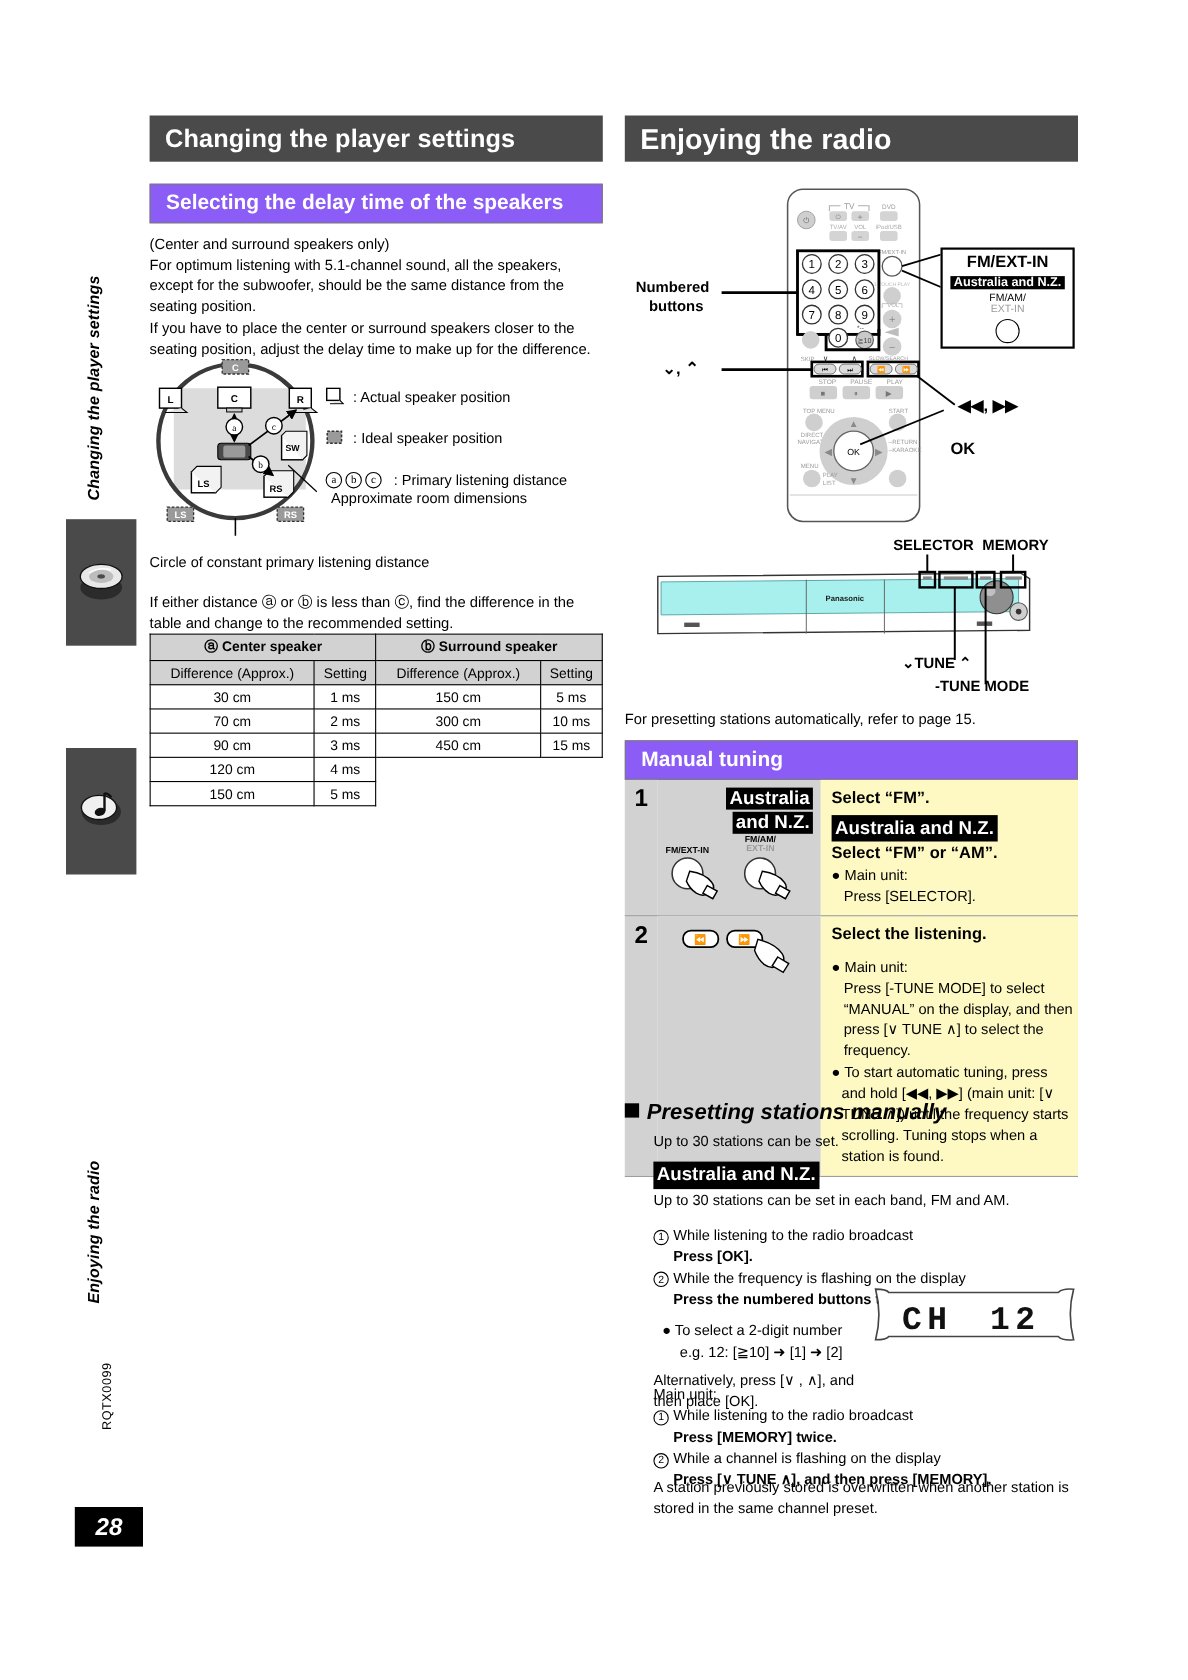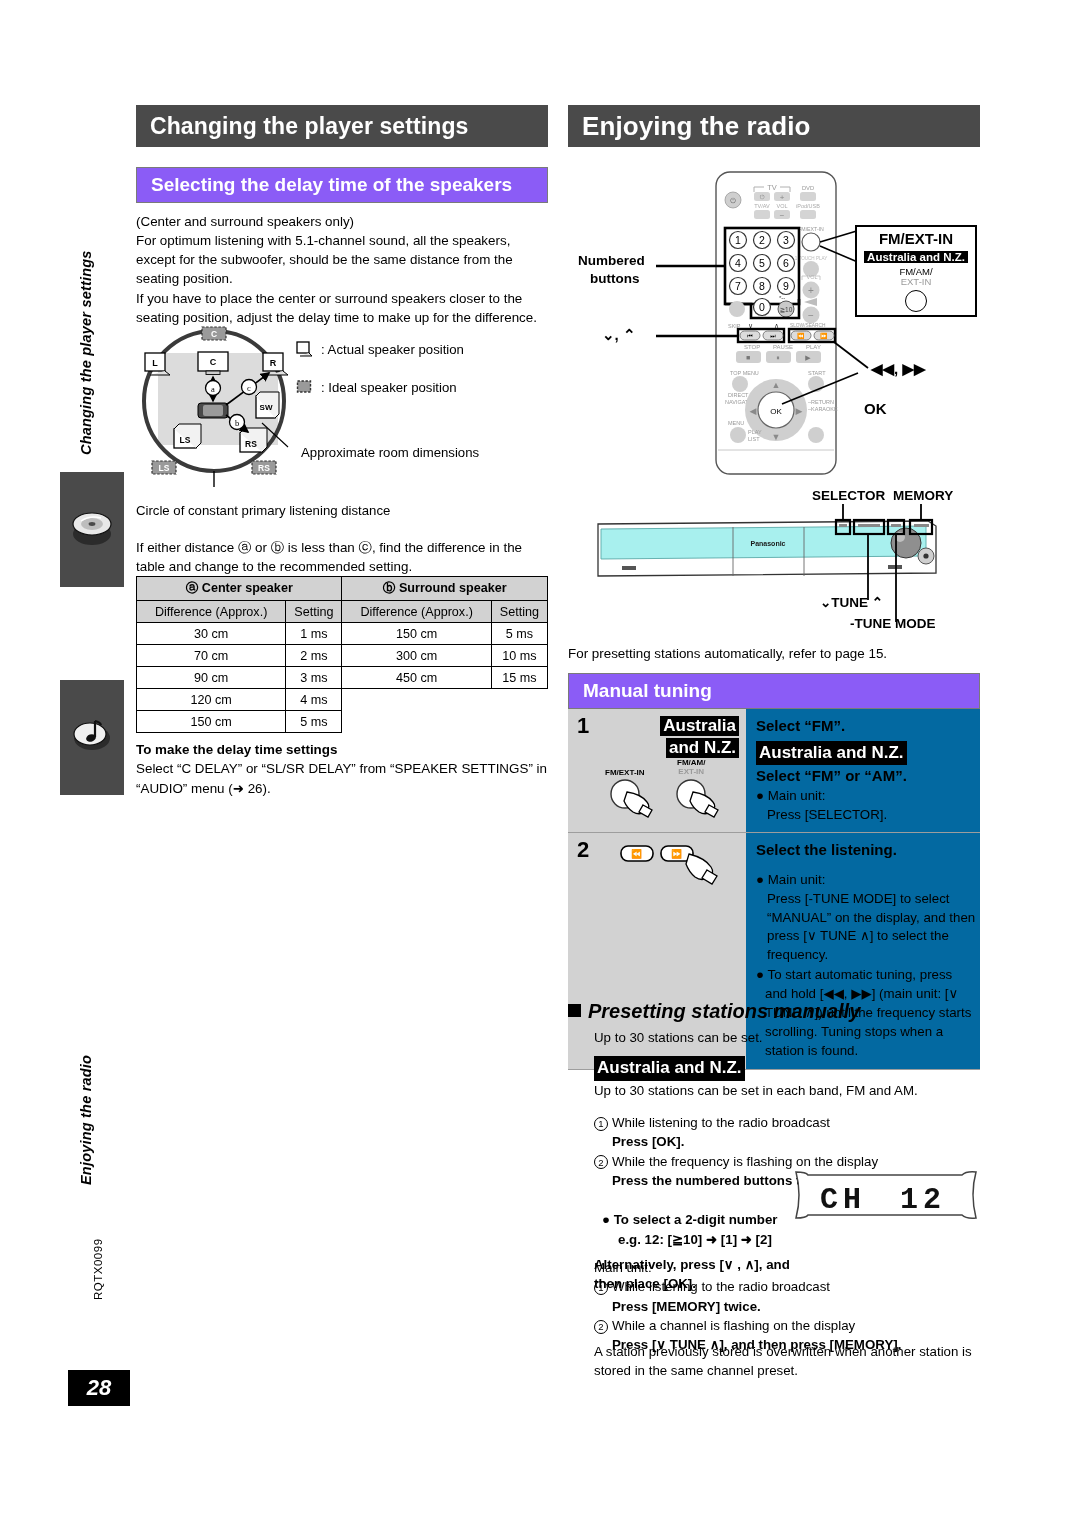--- a/index.html
+++ b/index.html
@@ -68,21 +68,21 @@
   #section-manual  { left:568px; top:673px; width:412px; }
 
   
   #left-col { position:absolute; left:136px; top:212px; width:412px; }
   .body-text { font-size:13.4px; line-height:1.43; }
   .bold { font-weight:bold; }
 
   
   #speaker-figure { position:absolute; left:136px; top:325px; width:412px; height:205px; }
   #legend { position:absolute; left:160px; top:5px; width:260px; font-size:13.2px; }
-  .legend-row { display:flex; align-items:center; height:38px; }
+  .legend-row { display:flex; align-items:flex-end; height:38px; }
   .legend-row .lg-txt { margin-left:8px; }
   .circ-letter {
     display:inline-flex; align-items:center; justify-content:center;
     width:15px; height:15px; border:1.2px solid #000; border-radius:50%;
     font-size:10px; margin-right:3px; line-height:1;
   }
 
   #room-cap {
     position:absolute; left:165px; top:120px; font-size:13.2px;
   }
@@ -124,21 +124,21 @@
   #fm-ext-box .t3 .dim { color:#9a9a9a; }
   #fm-ext-box .circ { width:22px; height:22px; border:1.6px solid #000; border-radius:50%; margin:3px auto 0; }
 
   #auto-preset-note { position:absolute; left:568px; top:644px; width:412px; font-size:13.4px; }
 
   
   #steps { position:absolute; left:568px; top:709px; width:412px; border-collapse:collapse; }
   #steps td { vertical-align:top; border-bottom:1px solid #9d9d9d; }
   .step-num { width:30px; background:#d2d2d2; font-size:22px; font-weight:bold; text-align:center; padding-top:4px; }
   .step-fig { width:148px; background:#d2d2d2; position:relative; }
-  .step-txt { background:#0369a1; padding:6px 4px 8px 10px; font-size:13.3px; line-height:1.42;margin-left:17px; }
+  .step-txt { background:#fef9c3; padding:6px 4px 8px 10px; font-size:13.3px; line-height:1.42;margin-left:17px; }
   .step-title { font-weight:bold; font-size:15px; }
   .blk-tag {
     background:#000; color:#fff; font-weight:bold; font-size:17px;
     display:inline-block; padding:0 3px;
   }
   .bullet { display:block; text-indent:-9px; padding-left:9px; }
 
   
   #preset-head { position:absolute; left:568px; top:1000px; font-style:italic; font-weight:bold; font-size:20px; }
   #preset-head .sq { display:inline-block; width:13px; height:13px; background:#000; margin-right:7px; vertical-align:1px; }
@@ -277,20 +277,26 @@
           <rect x="1" y="1" width="12" height="11" fill="#fff" stroke="#000" stroke-width="1.3"></rect>
           <path d="M13 12 l3 3 l-12 0" fill="#e2e2e2" stroke="#000" stroke-width="1"></path>
         </svg>
         <span class="lg-txt">: Actual speaker position</span>
       </div>
       <div class="legend-row">
         <svg width="17" height="16" viewBox="0 0 17 16">
           <rect x="1.5" y="2" width="13" height="11" fill="#9a9a9a" stroke="#333" stroke-width="1.4" stroke-dasharray="2.4,1.6"></rect>
         </svg>
         <span class="lg-txt">: Ideal speaker position</span>
+      </div>
+      <div class="legend-row">
+        <span style="font-family:'Liberation Serif',serif;">
+          <span class="circ-letter">a</span><span class="circ-letter">b</span><span class="circ-letter">c</span>
+        </span>
+        <span class="lg-txt">: Primary listening distance</span>
       </div>
     </div>
 
     <div id="room-cap">Approximate room dimensions</div>
     <div id="circle-cap">Circle of constant primary listening distance</div>
   </div>
 
   <div style="position:absolute;left:136px;top:538px;width:412px;" class="body-text">If either distance ⓐ or ⓑ is less than ⓒ, find the difference in the table and change to the recommended setting.</div>
 
   <table id="delay-table">
@@ -333,24 +339,20 @@
       </tr>
       <tr>
         <td>150 cm</td>
         <td>5 ms</td>
         <td class="blank"></td>
         <td class="blank"></td>
       </tr>
     </tbody>
   </table>
 
-  <div id="delay-note">
-    <div class="bold">To make the delay time settings</div>
-    <div>Select “C DELAY” or “SL/SR DELAY” from “SPEAKER SETTINGS” in “AUDIO” menu (➜ 26).</div>
-  </div>
 
   <div class="chapter-bar" id="chapter-right">Enjoying the radio</div>
 
   <div id="remote-figure">
     <svg width="412" height="310" viewBox="0 0 412 310">
 
       <rect x="148" y="4" width="120" height="302" rx="14" fill="#fff" stroke="#555" stroke-width="1.4"></rect>
 
       <circle cx="165" cy="32" r="8" fill="#cfcfcf" stroke="#9a9a9a" stroke-width="0.8"></circle>
       <text x="165" y="35" font-size="7" text-anchor="middle" fill="#666" font-family="Liberation Sans, sans-serif">⏻</text>
@@ -594,21 +596,21 @@
     <div style="margin-top:13px;">
       <div>
         <span class="num-circ">1</span><span>While listening to the radio broadcast</span>
       </div>
       <div class="bold" style="padding-left:18px;">Press [OK].</div>
       <div>
         <span class="num-circ">2</span><span>While the frequency is flashing on the display</span>
       </div>
       <div class="bold" style="padding-left:18px;">Press the numbered buttons to select a channel.</div>
     </div>
-    <div style="margin-top:20px;width:200px;font-weight:bold;">
+    <div style="margin-top:10px;width:200px;">
       <div style="padding-left:8px;">● To select a 2-digit number</div>
       <div style="padding-left:24px;">e.g. 12: [≧10] ➜ [1] ➜ [2]</div>
       <div style="margin-top:6px;">Alternatively, press [∨ , ∧], and</div>
       <div>then place [OK].</div>
     </div>
   </div>
 
   <div id="ch-display">
     <svg width="192" height="58" viewBox="0 0 192 58">
       <path d="M6 6 q10 0 12 3 L172 9 q4 -4 14 -3 q-6 22 0 46 q-10 1 -14 -3 L18 49 q-2 3 -12 3 q6 -23 0 -46 z" fill="#fff" stroke="#444" stroke-width="1.5"></path>

